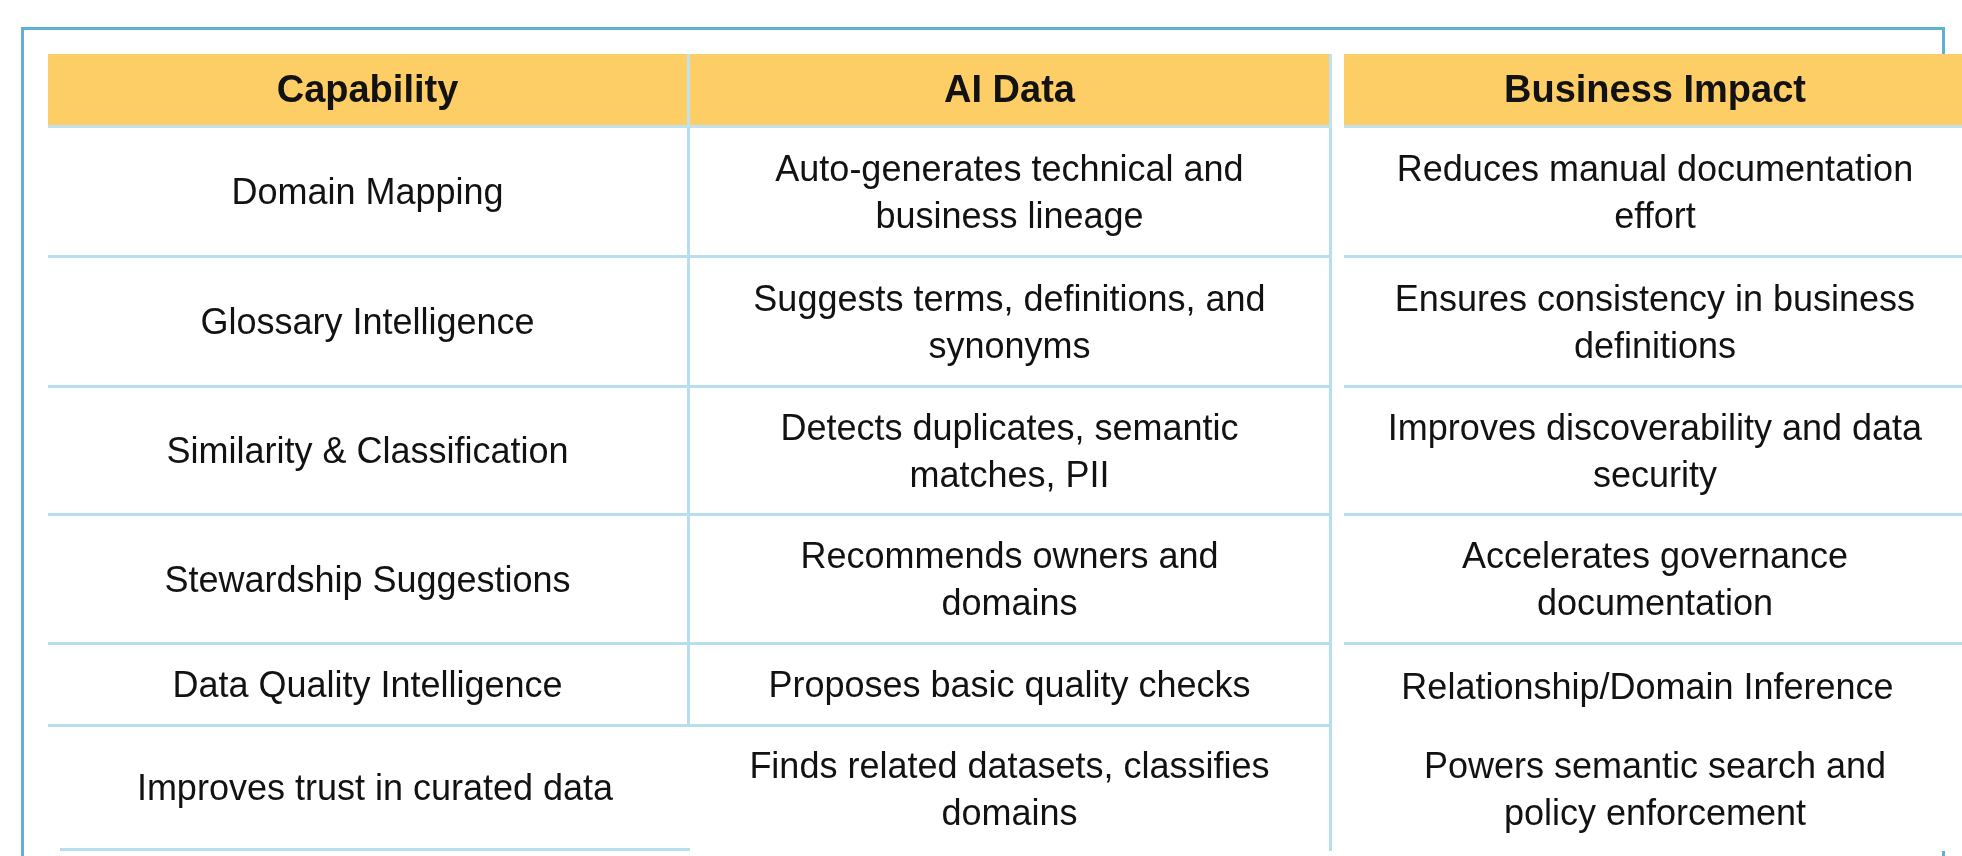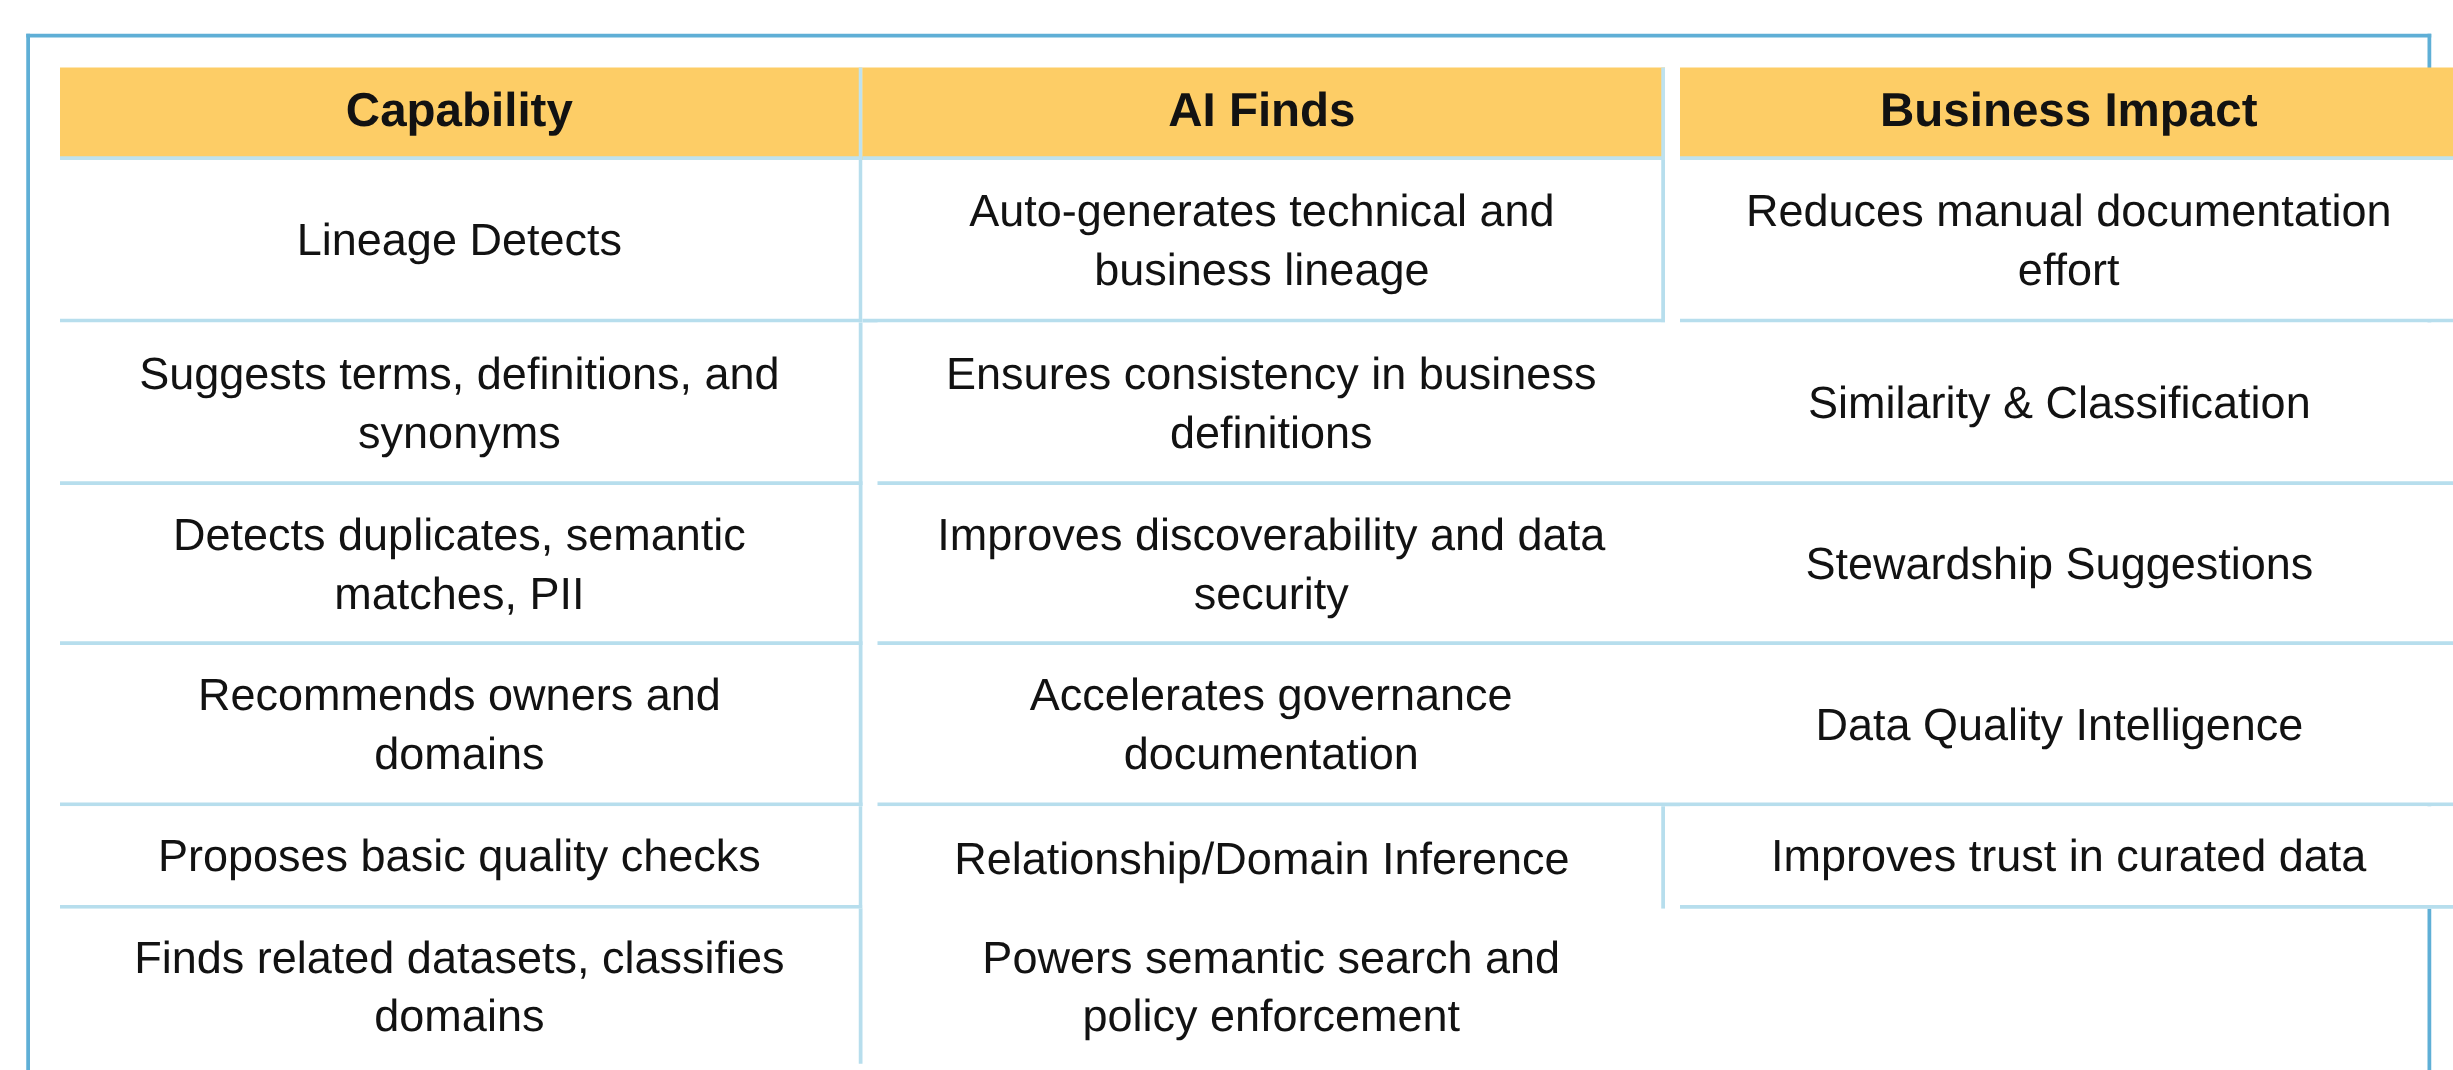--- a/index.html
+++ b/index.html
@@ -50,29 +50,30 @@
     border-bottom-color: #bfe2ee;
   }
 </style>
 </head>
 <body>
 
 <div class="table-wrap">
   <div class="grid">
 
     <div class="cell header-cell">Capability</div>
-    <div class="cell header-cell">AI Finds</div>
+    <div class="cell header-cell">AI Data</div>
     <div class="cell header-cell last-col">Business Impact</div>
 
-    <div class="cell">Lineage Detects</div>
+    <div class="cell">Domain Mapping</div>
     <div class="cell">Auto-generates technical and
 business lineage</div>
     <div class="cell last-col">Reduces manual documentation
 effort</div>
 
+    <div class="cell">Glossary Intelligence</div>
     <div class="cell">Suggests terms, definitions, and
 synonyms</div>
     <div class="cell last-col">Ensures consistency in business
 definitions</div>
 
     <div class="cell">Similarity &amp; Classification</div>
     <div class="cell">Detects duplicates, semantic
 matches, PII</div>
     <div class="cell last-col">Improves discoverability and data
 security</div>

